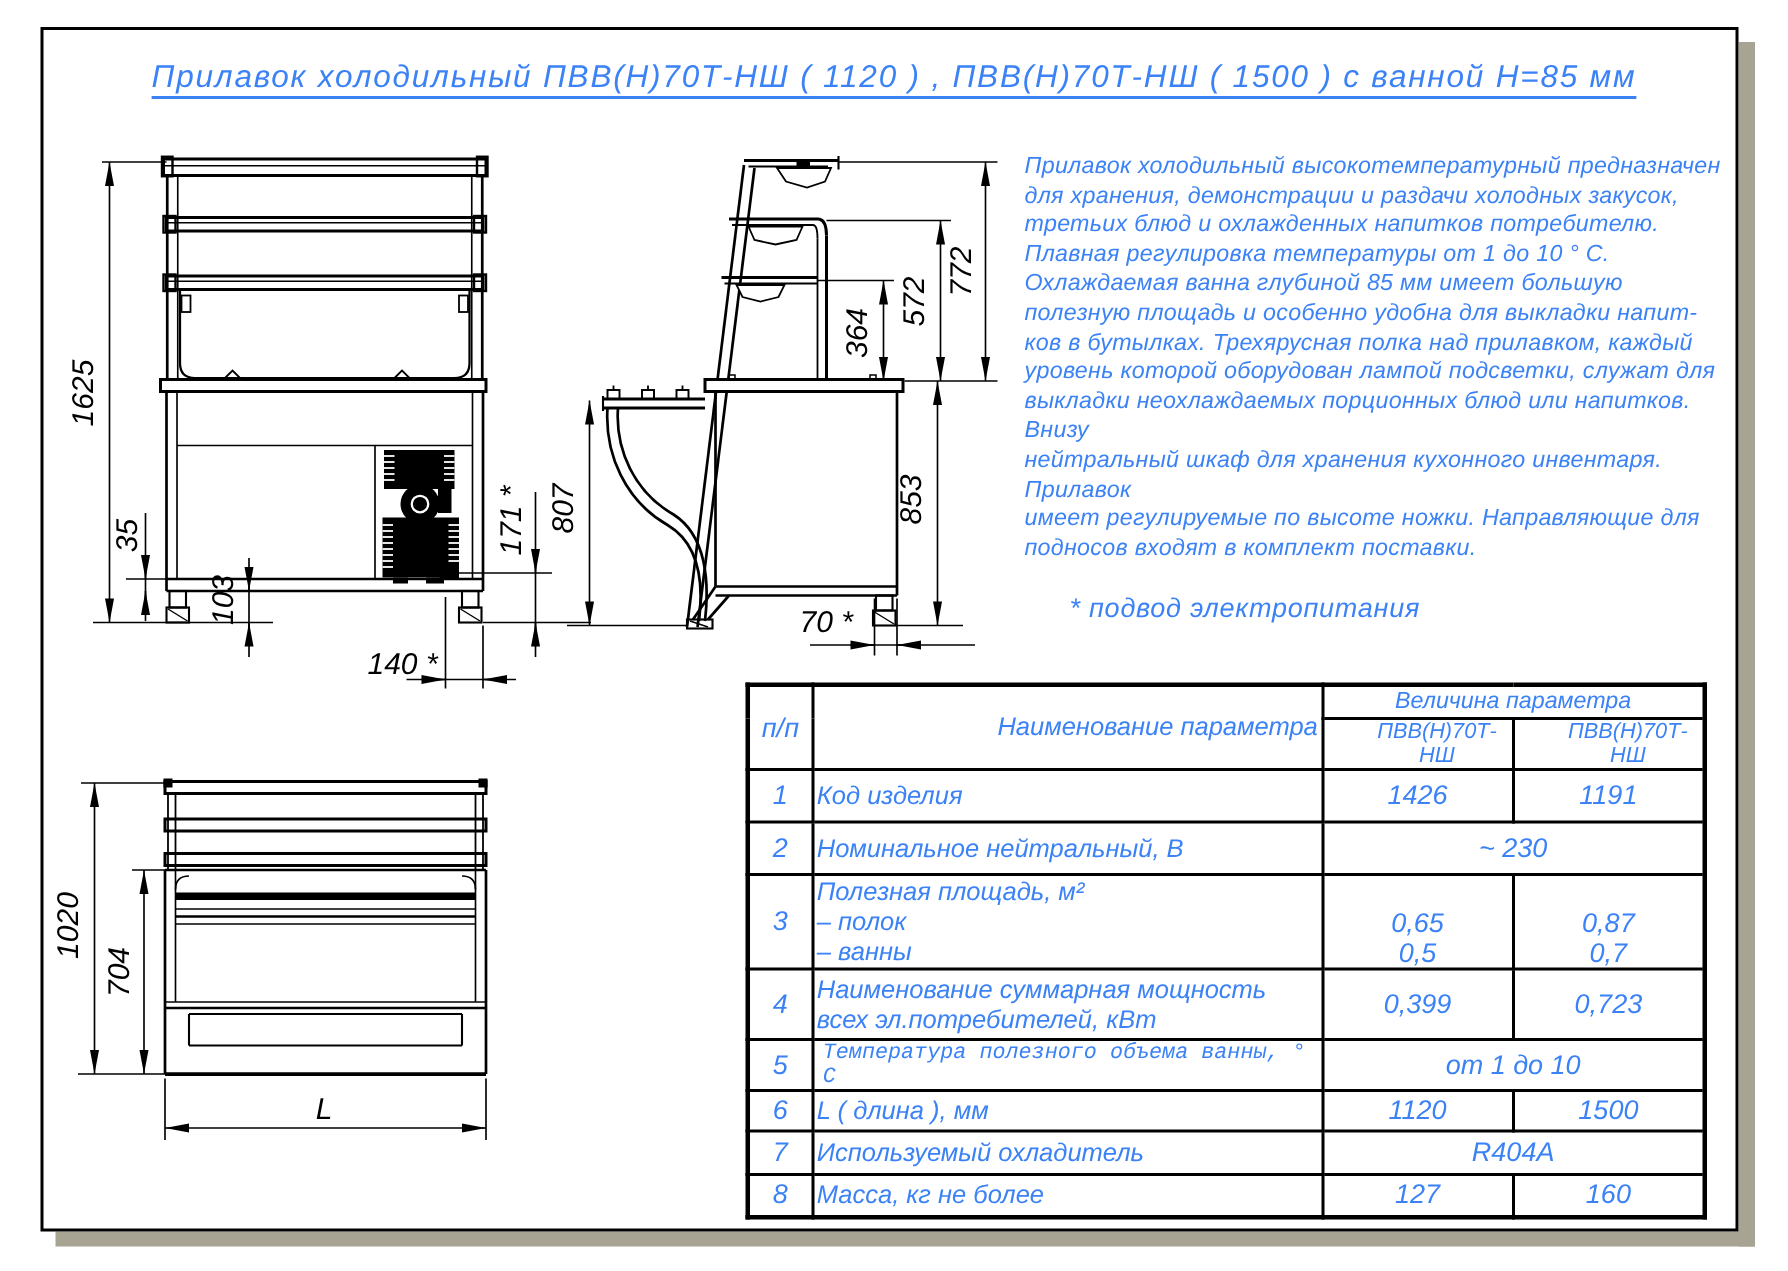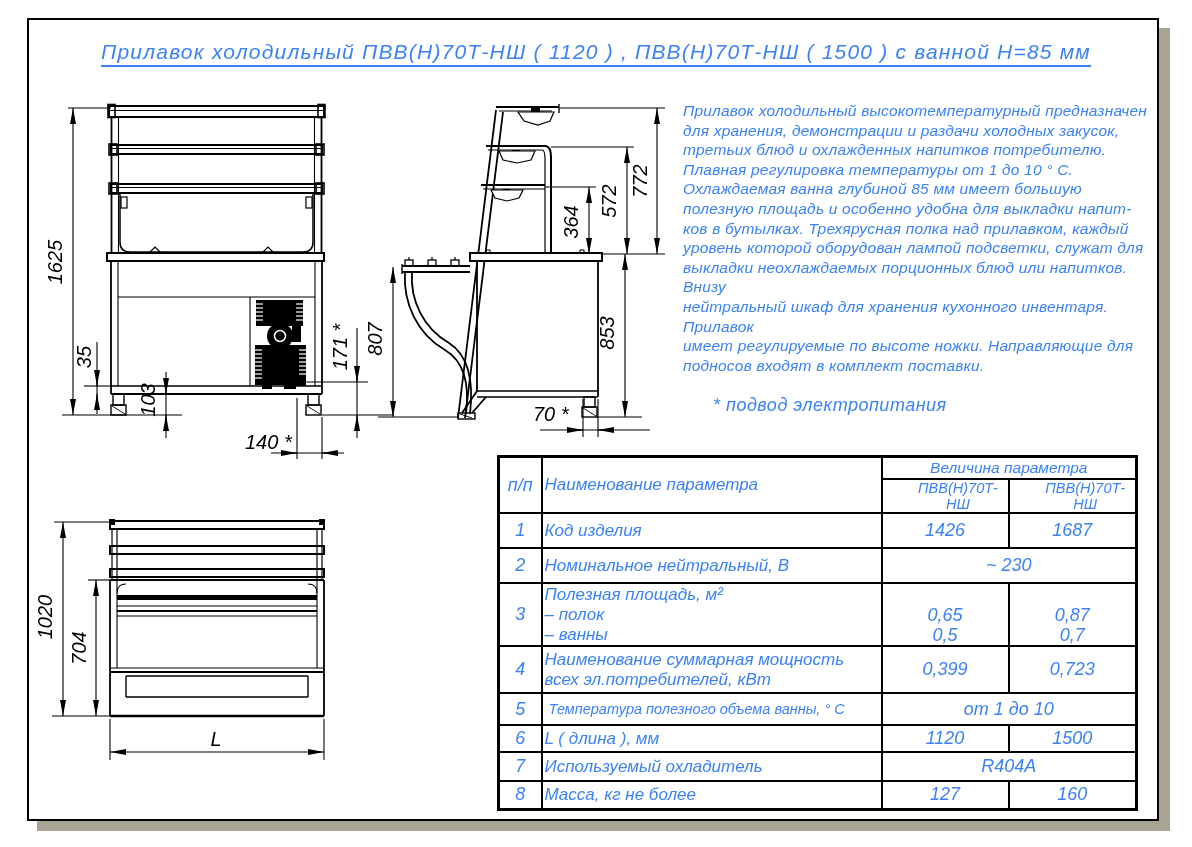--- a/index.html
+++ b/index.html
@@ -15,25 +15,25 @@
         line-height:19.6px;white-space:pre-line;letter-spacing:0.2px;}
   .note{position:absolute;left:713px;top:395px;font-style:italic;font-size:18px;letter-spacing:0.5px;}
   .drawing{position:absolute;left:0;top:0;}
   svg text{font-family:"Liberation Sans",sans-serif;font-style:italic;font-size:20px;fill:#000;}
   
   .spec{position:absolute;left:497px;top:455px;}
   table{border-collapse:collapse;table-layout:fixed;width:638px;border:3px solid #000;}
   td{border:2px solid #000;font-style:italic;font-size:18px;text-align:center;
      vertical-align:middle;padding:0 2px;overflow:hidden;}
   td.name{text-align:left;font-size:17px;}
-  td.hname{font-size:17px;text-align:left;}
+  td.hname{font-size:17px;text-align:right;}
   td.group{font-size:15.5px;height:20px;}
   td.model{font-size:14.5px;height:20px;padding-left:28px;}
   td.multi{white-space:pre-line;line-height:20px;}
-  td.small{font-size:14.5px;padding-left:6px;}
+  td.small{font-size:14.5px;padding-left:6px;font-family:Liberation Mono, monospace;}
   td.v3{vertical-align:top;padding-top:21px;white-space:pre-line;line-height:20px;font-style:italic;}
   tr.r1{height:35px;} tr.r2{height:35px;} tr.r3{height:63px;} tr.r4{height:47px;}
   tr.r5{height:32px;} tr.r6{height:27px;} tr.r7{height:29px;} tr.r8{height:28px;}
 </style>
 </head>
 <body>
 
 <div class="stage">
   <div class="shadow-right"></div>
   <div class="shadow-bottom"></div>
@@ -326,21 +326,21 @@
           <td colspan="2" class="group">Величина параметра</td>
         </tr>
         <tr>
           <td class="model">ПВВ(Н)70Т-НШ</td>
           <td class="model">ПВВ(Н)70Т-НШ</td>
         </tr>
         <tr class="r1">
           <td>1</td>
           <td class="name">Код изделия</td>
           <td>1426</td>
-          <td>1687</td>
+          <td>1191</td>
         </tr>
         <tr class="r2">
           <td>2</td>
           <td class="name">Номинальное нейтральный, В</td>
           <td colspan="2">~ 230</td>
         </tr>
         <tr class="r3">
           <td>3</td>
           <td class="name multi">Полезная площадь, м²
 – полок

